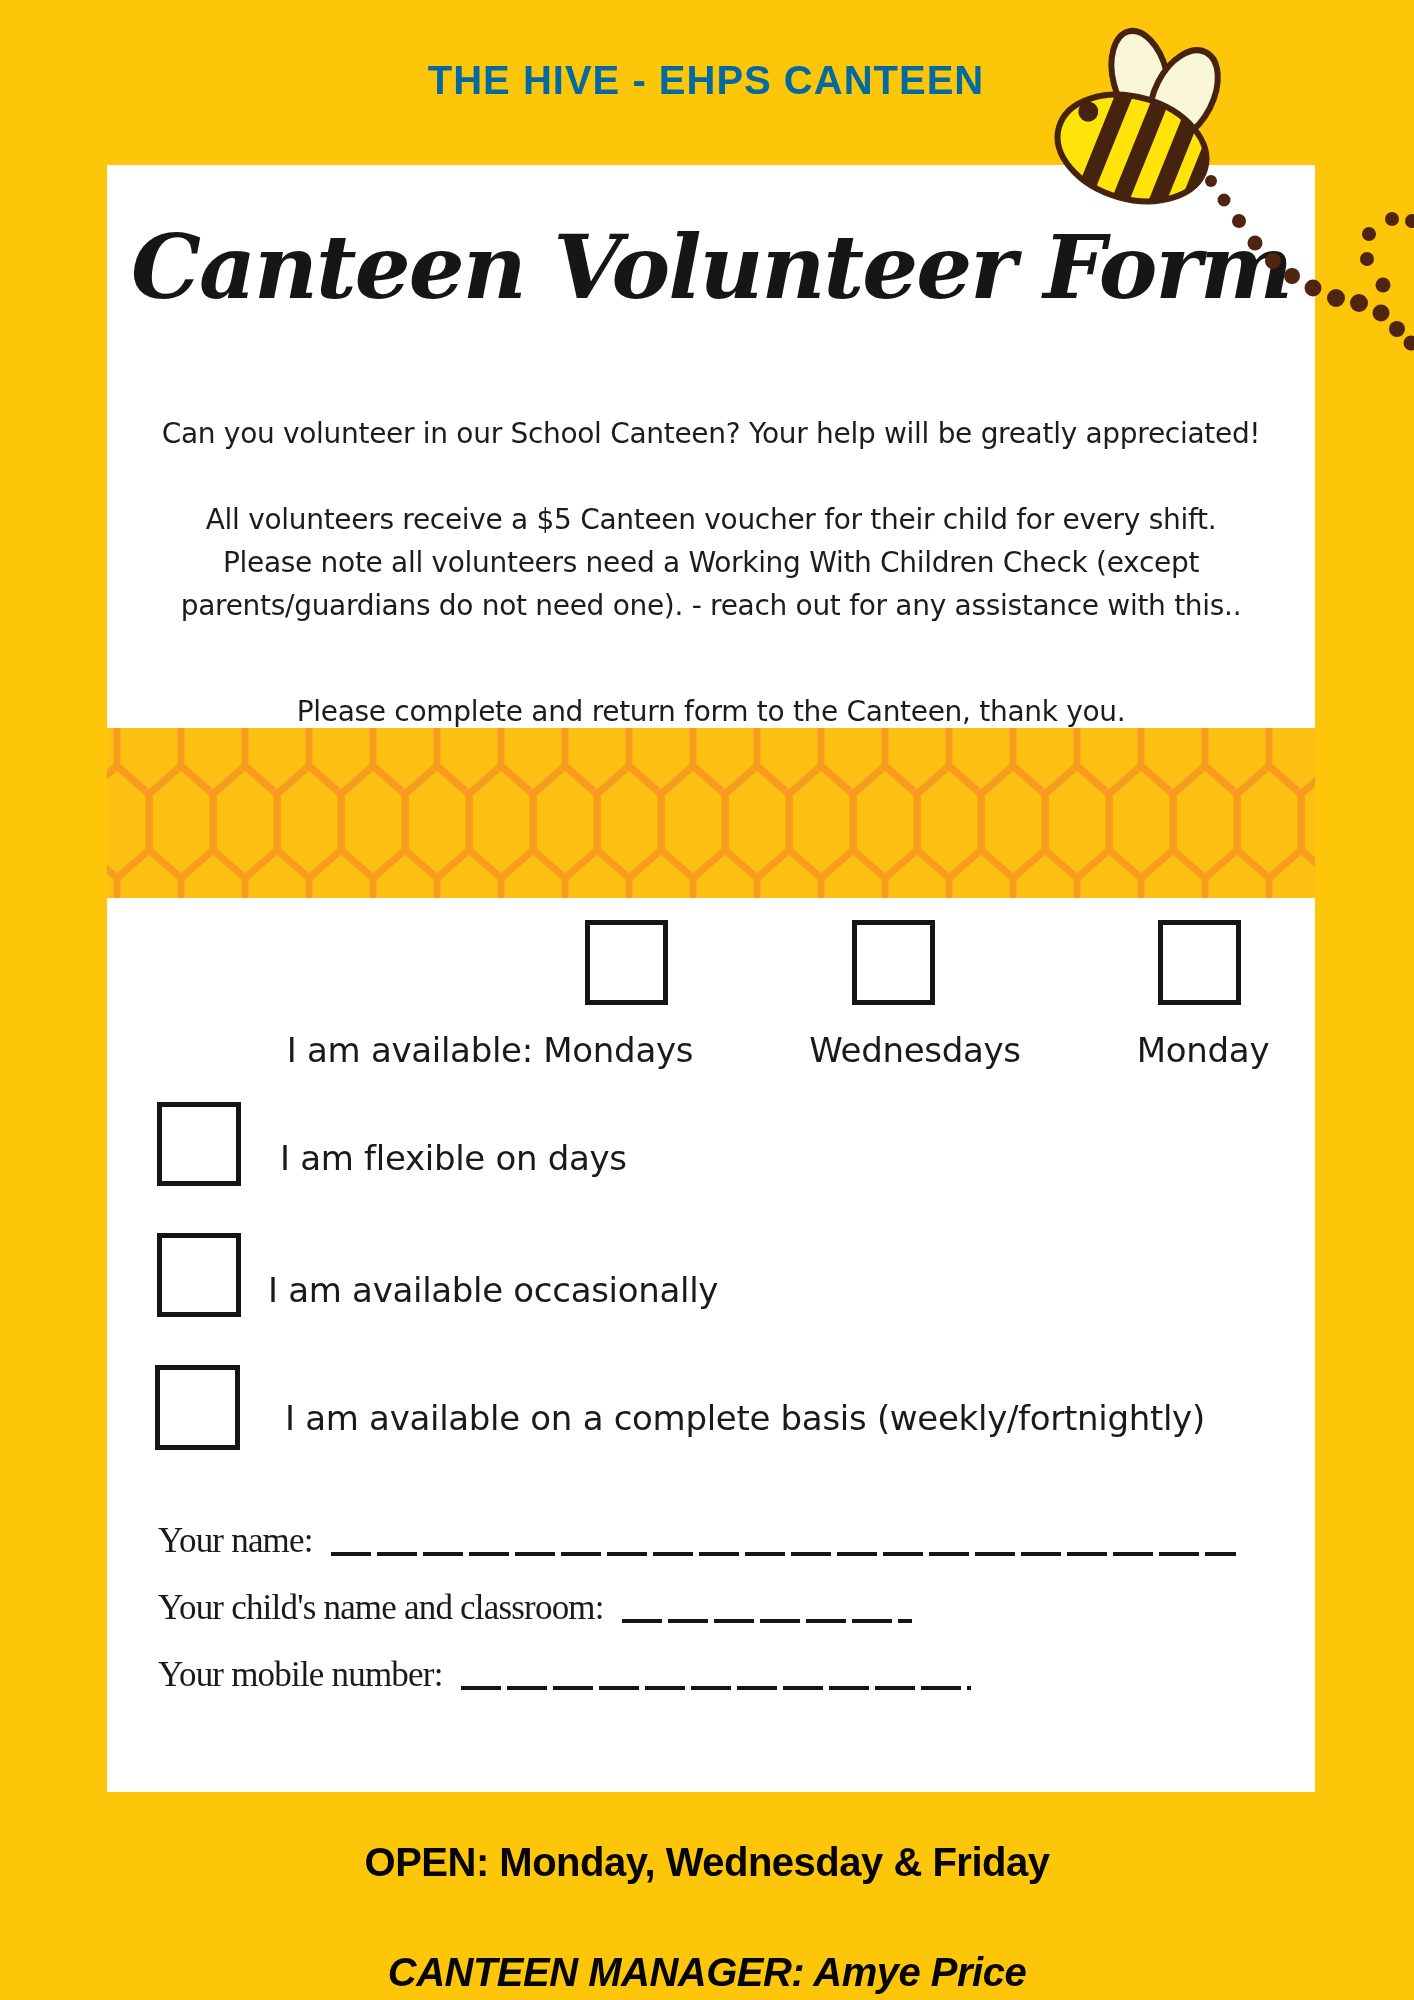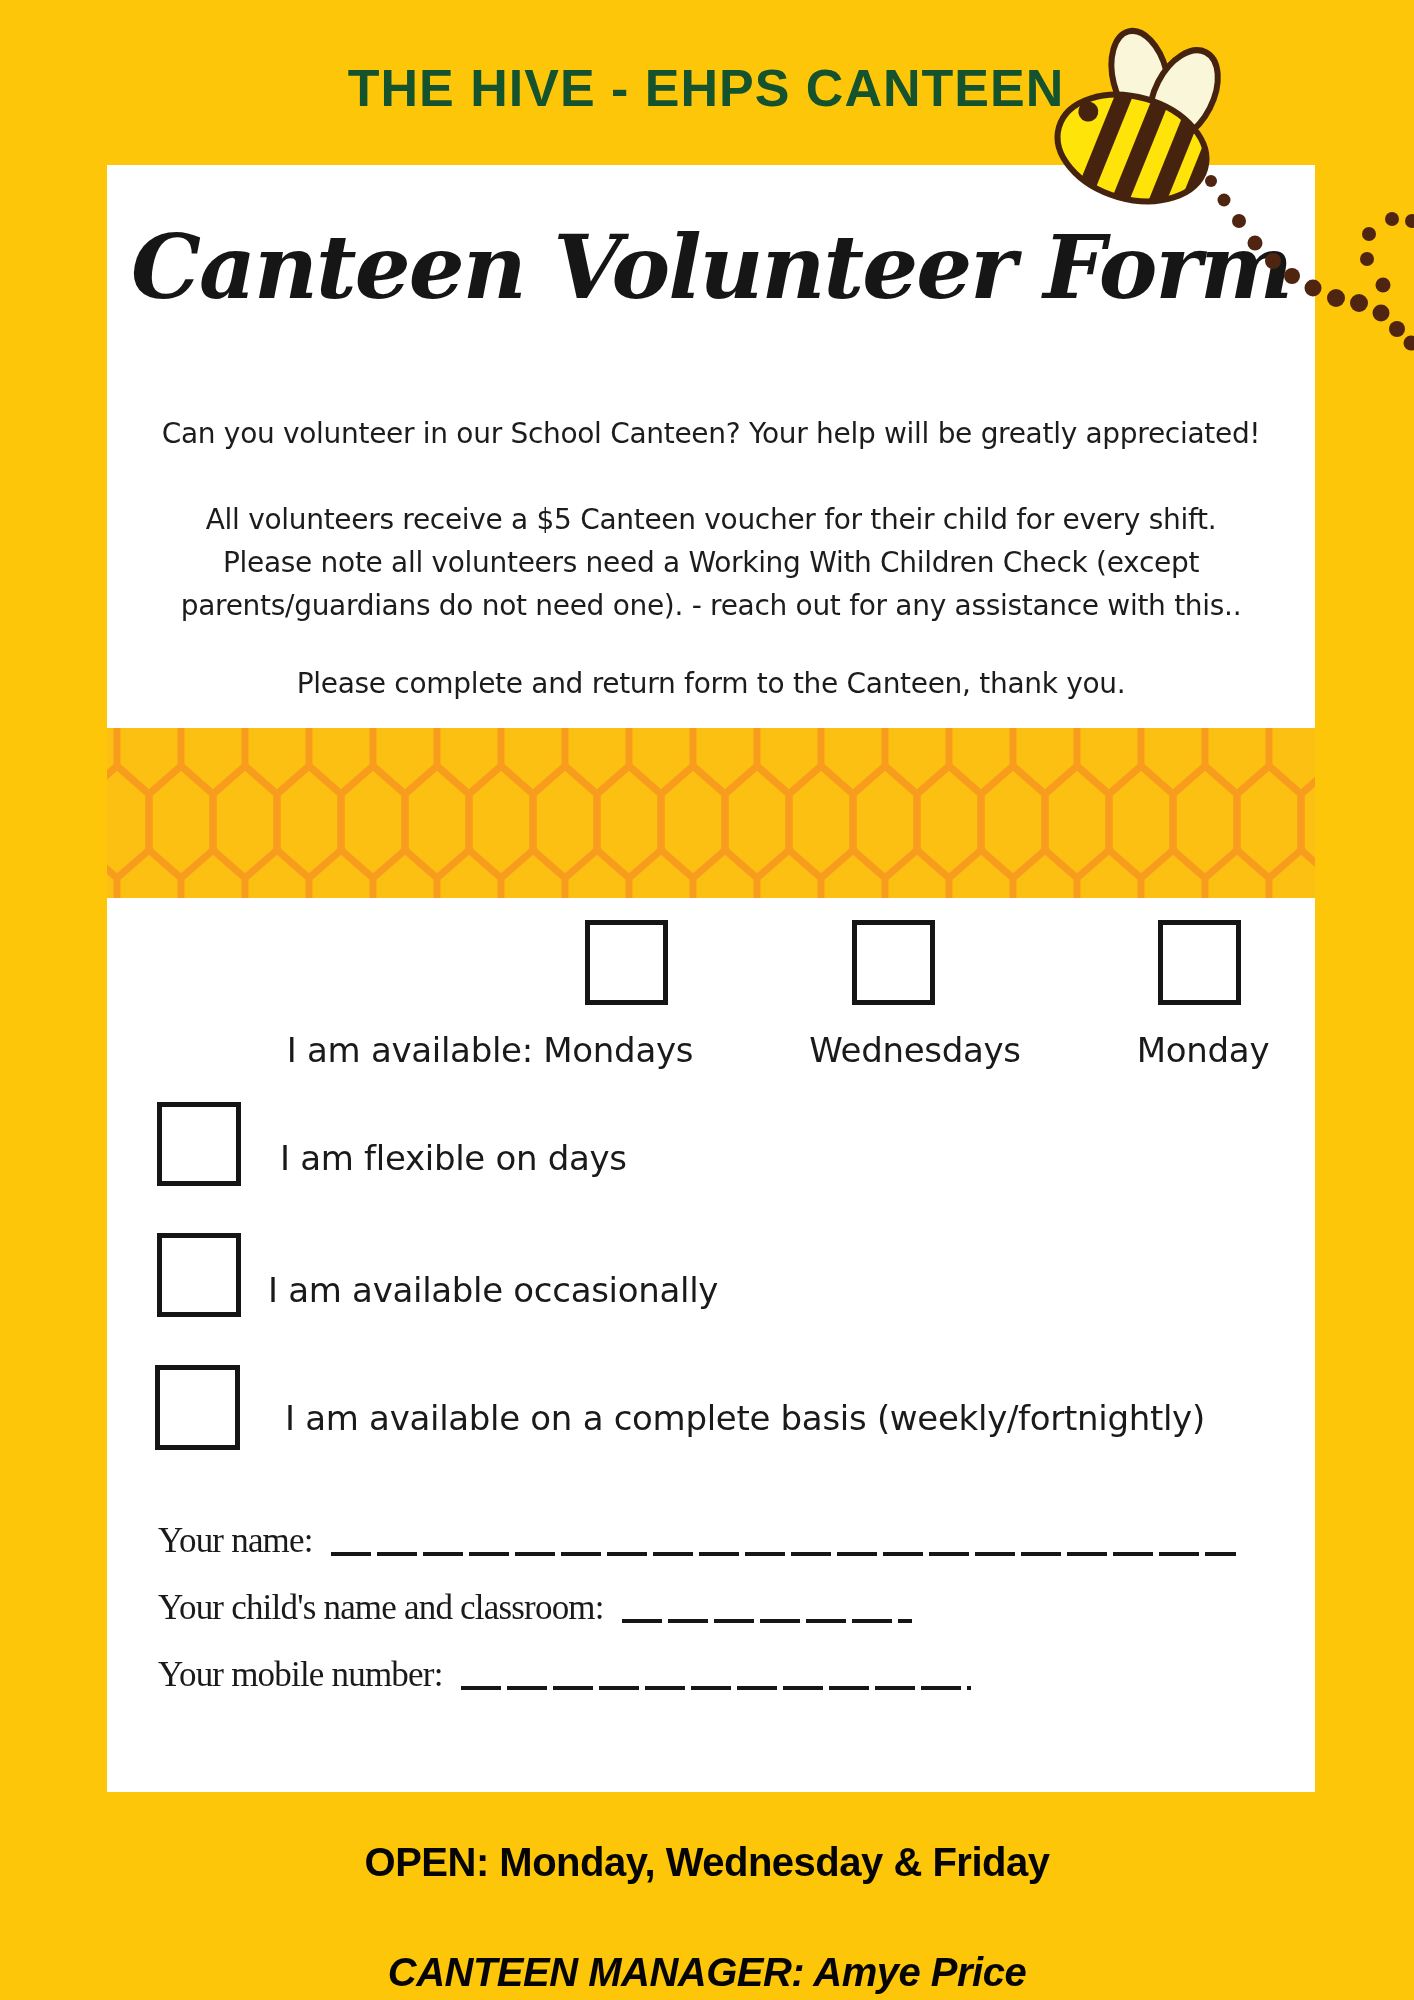--- a/index.html
+++ b/index.html
@@ -9,22 +9,22 @@
     background:#FDC608;
     overflow:hidden;
     font-family:"DejaVu Sans", sans-serif;
     color:#121212;
   }
   
   .header-title{
     position:absolute;left:0;top:58px;width:1412px;
     text-align:center;
     font-family:"Liberation Sans", sans-serif;
-    font-weight:bold;font-size:52px;letter-spacing:1px;
-    color:#14532d;
+    font-weight:bold;font-size:40px;letter-spacing:1px;
+    color:#0369a1;
   }
   
   .card{
     position:absolute;left:107px;top:165px;width:1208px;height:1627px;
     background:#ffffff;
   }
   .script-title{
     position:absolute;left:0;top:50px;width:1208px;
     text-align:center;
     font-family:"DejaVu Serif", serif;
@@ -33,21 +33,21 @@
     color:#161616;
   }
   .para{
     position:absolute;left:24px;width:1160px;
     text-align:center;
     font-size:28px;letter-spacing:-0.3px;
     color:#1c1c1c;
   }
   .para.intro{top:247px;line-height:44px;}
   .para.details{top:333px;line-height:43px;white-space:pre-wrap;}
-  .para.closing{top:497px;line-height:44px;}
+  .para.closing{top:525px;line-height:44px;}
   
   .honeycomb{position:absolute;left:107px;top:728px;}
   
   .cb{
     position:absolute;box-sizing:border-box;
     background:#ffffff;border:5px solid #151515;
   }
   .cb.day{width:83px;height:85px;top:920px;}
   #cb-mon{left:585px;}
   #cb-wed{left:852px;}

